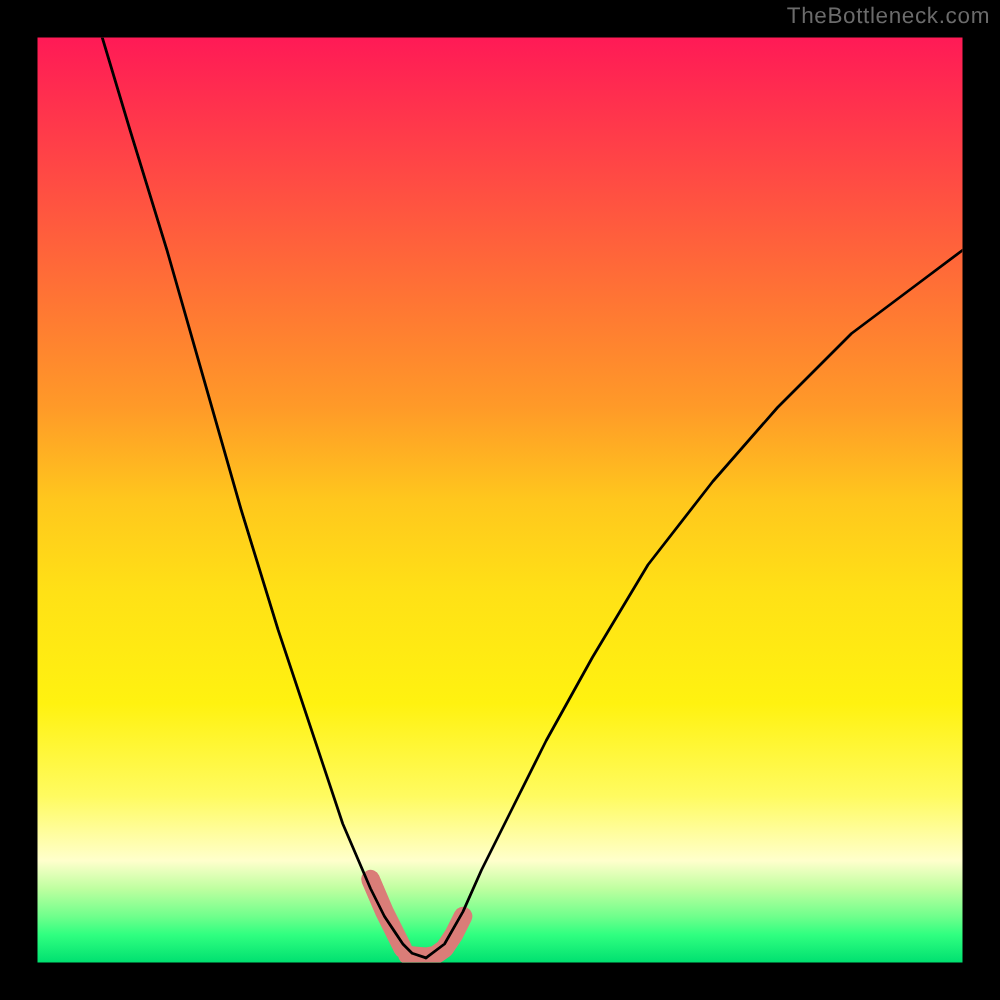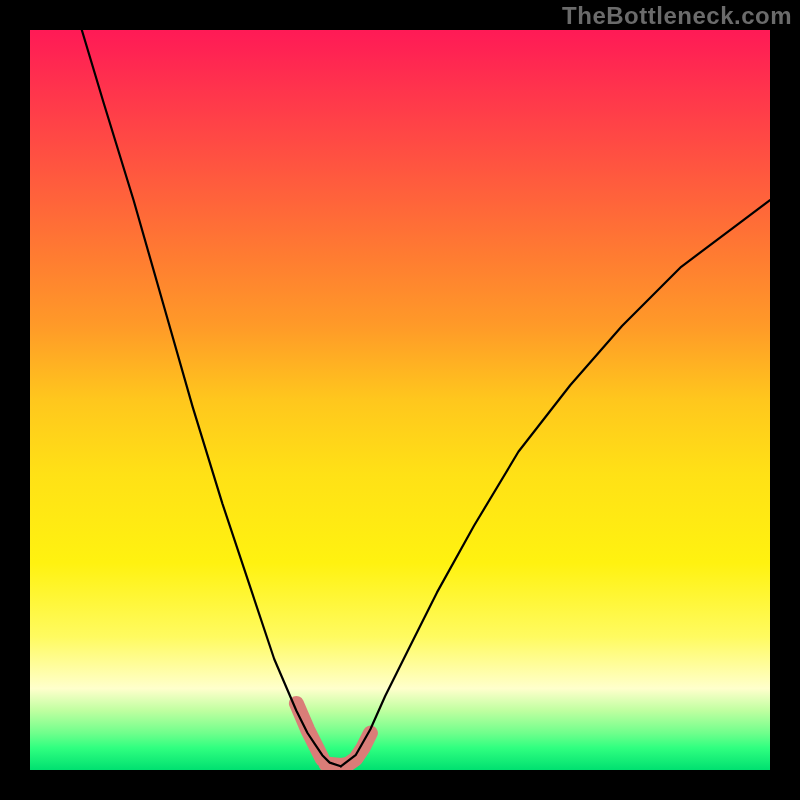--- a/index.html
+++ b/index.html
@@ -39,22 +39,22 @@
       #70ff8c 95%,
       #30ff80 97%,
       #00e070 100%
     );
   }
   .watermark {
     position: absolute;
     top: 2px;
     right: 8px;
     color: #6b6b6b;
-    font-size: 24px;
-    font-weight: 700;
+    font-size: 18px;
+    font-weight: 400;
     letter-spacing: 0.5px;
     z-index: 5;
   }
   svg.curves {
     position: absolute;
     left: 0;
     top: 0;
     width: 740px;
     height: 740px;
   }

